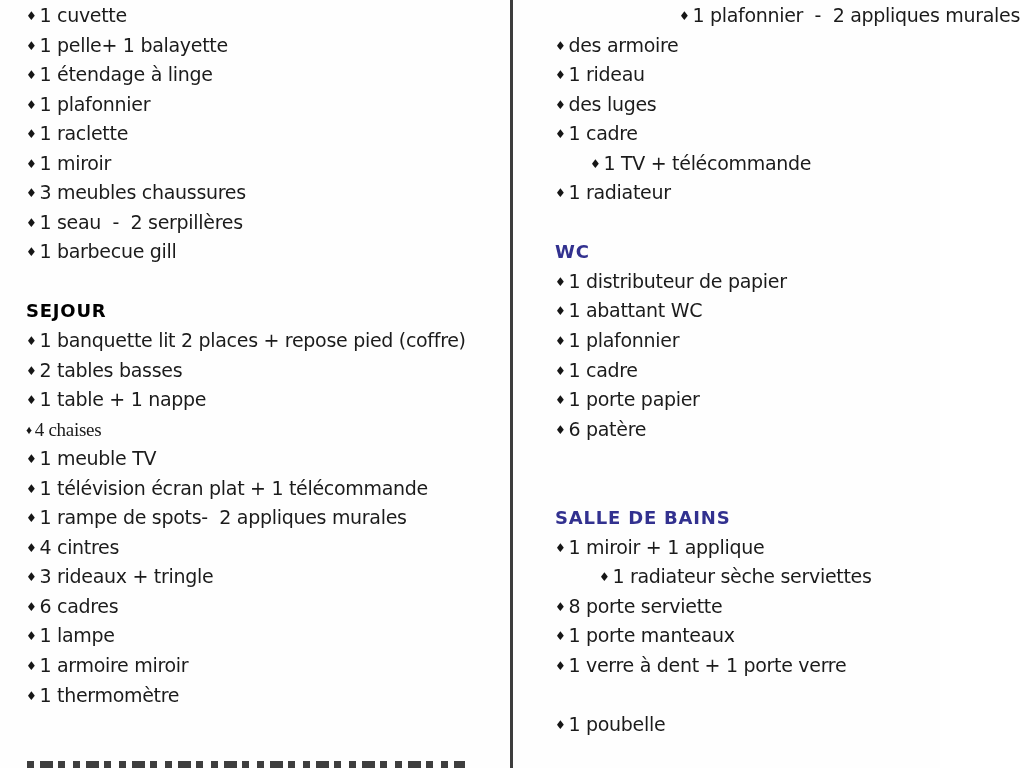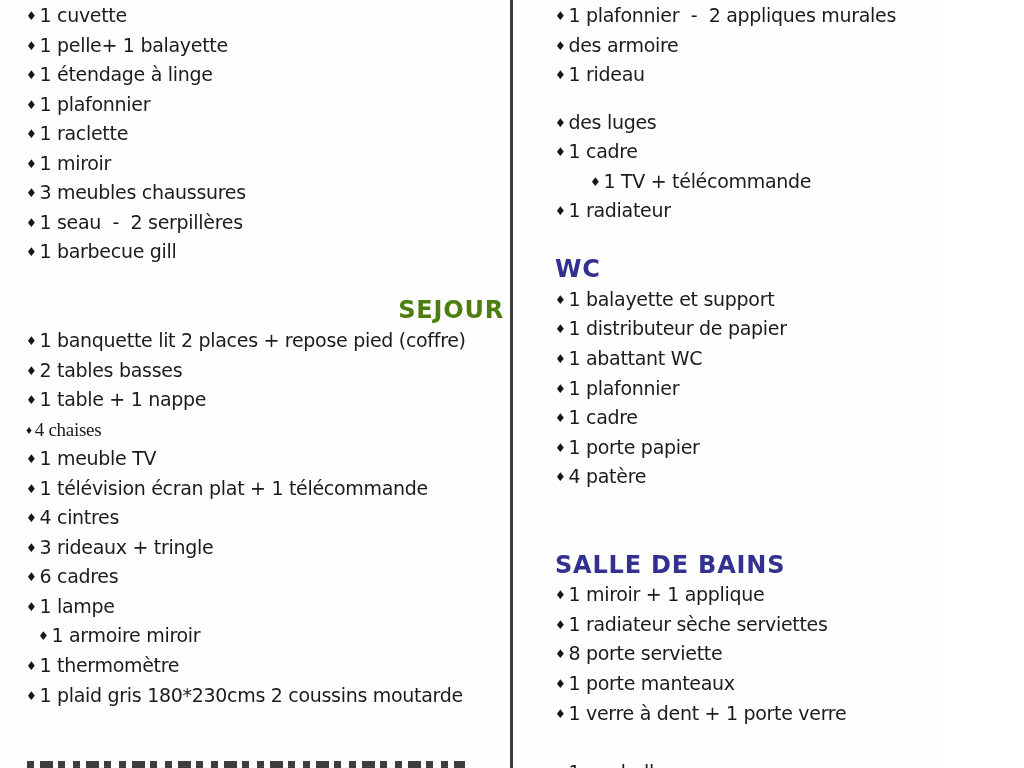--- a/index.html
+++ b/index.html
@@ -42,21 +42,21 @@
   }
   .row .bullet {
     display: inline-block;
     font-size: 12px;
     margin-right: 3px;
     transform: translateY(-2px);
     color: #161616;
   }
   .row.header {
     font-weight: bold;
-    font-size: 24px;
+    font-size: 18px;
     letter-spacing: 0.8px;
     color: #32318f;
   }
   .row.blank {  }
   .cutoff-strip {
     position: absolute;
     left: 27px;
     bottom: 0;
     width: 438px;
     height: 7px;
@@ -80,60 +80,59 @@
       <div class="row item" style="color: rgb(27, 27, 27);"><span class="bullet">♦</span><span>1 cuvette</span></div>
       <div class="row item" style="color: rgb(27, 27, 27);"><span class="bullet">♦</span><span>1 pelle+ 1 balayette</span></div>
       <div class="row item" style="color: rgb(27, 27, 27);"><span class="bullet">♦</span><span>1 étendage à linge</span></div>
       <div class="row item" style="color: rgb(27, 27, 27);"><span class="bullet">♦</span><span>1 plafonnier</span></div>
       <div class="row item" style="color: rgb(27, 27, 27);"><span class="bullet">♦</span><span>1 raclette</span></div>
       <div class="row item" style="color: rgb(27, 27, 27);"><span class="bullet">♦</span><span>1 miroir</span></div>
       <div class="row item" style="color: rgb(27, 27, 27);"><span class="bullet">♦</span><span>3 meubles chaussures</span></div>
       <div class="row item" style="color: rgb(27, 27, 27);"><span class="bullet">♦</span><span>1 seau  -  2 serpillères</span></div>
       <div class="row item" style="color: rgb(27, 27, 27);"><span class="bullet">♦</span><span>1 barbecue gill</span></div>
       <div class="row blank" style="color: rgb(27, 27, 27);"></div>
-      <div class="row header" style="color: #4d7c0f; text-align: right;">SEJOUR</div>
+      <div class="row header" style="color: #000000;">SEJOUR</div>
       <div class="row item" style="color: rgb(27, 27, 27);"><span class="bullet">♦</span><span>1 banquette lit 2 places + repose pied (coffre)</span></div>
       <div class="row item" style="color: rgb(27, 27, 27);"><span class="bullet">♦</span><span>2 tables basses</span></div>
       <div class="row item" style="color: rgb(27, 27, 27);"><span class="bullet">♦</span><span>1 table + 1 nappe</span></div>
       <div class="row item" style="color: rgb(27, 27, 27); font-family: Liberation Serif, serif;"><span class="bullet">♦</span><span>4 chaises</span></div>
       <div class="row item" style="color: rgb(27, 27, 27);"><span class="bullet">♦</span><span>1 meuble TV</span></div>
       <div class="row item" style="color: rgb(27, 27, 27);"><span class="bullet">♦</span><span>1 télévision écran plat + 1 télécommande</span></div>
+      <div class="row item" style="color: rgb(27, 27, 27);"><span class="bullet">♦</span><span>1 rampe de spots-  2 appliques murales</span></div>
       <div class="row item" style="color: rgb(27, 27, 27);"><span class="bullet">♦</span><span>4 cintres</span></div>
       <div class="row item" style="color: rgb(27, 27, 27);"><span class="bullet">♦</span><span>3 rideaux + tringle</span></div>
       <div class="row item" style="color: rgb(27, 27, 27);"><span class="bullet">♦</span><span>6 cadres</span></div>
       <div class="row item" style="color: rgb(27, 27, 27);"><span class="bullet">♦</span><span>1 lampe</span></div>
-      <div class="row item" style="color: rgb(27, 27, 27); margin-left: 12px;"><span class="bullet">♦</span><span>1 armoire miroir</span></div>
+      <div class="row item" style="color: rgb(27, 27, 27);"><span class="bullet">♦</span><span>1 armoire miroir</span></div>
       <div class="row item" style="color: rgb(27, 27, 27);"><span class="bullet">♦</span><span>1 thermomètre</span></div>
-      <div class="row item" style="color: rgb(27, 27, 27);"><span class="bullet">♦</span><span>1 plaid gris 180*230cms 2 coussins moutarde</span></div>
     </div>
 
   <div class="divider" style="background: rgb(61, 61, 61);"></div>
 
   <div class="col col-right">
-      <div class="row item" style="color: rgb(27, 27, 27);"><span class="bullet">♦</span><span>1 plafonnier  -  2 appliques murales</span></div>
+      <div class="row item" style="color: rgb(27, 27, 27); text-align: right;"><span class="bullet">♦</span><span>1 plafonnier  -  2 appliques murales</span></div>
       <div class="row item" style="color: rgb(27, 27, 27);"><span class="bullet">♦</span><span>des armoire</span></div>
       <div class="row item" style="color: rgb(27, 27, 27);"><span class="bullet">♦</span><span>1 rideau</span></div>
-      <div class="row item" style="color: rgb(27, 27, 27); margin-top: 18px;"><span class="bullet">♦</span><span>des luges</span></div>
+      <div class="row item" style="color: rgb(27, 27, 27);"><span class="bullet">♦</span><span>des luges</span></div>
       <div class="row item" style="color: rgb(27, 27, 27);"><span class="bullet">♦</span><span>1 cadre</span></div>
       <div class="row item" style="color: rgb(27, 27, 27); margin-left: 35px;"><span class="bullet">♦</span><span>1 TV + télécommande</span></div>
       <div class="row item" style="color: rgb(27, 27, 27);"><span class="bullet">♦</span><span>1 radiateur</span></div>
       <div class="row blank" style="color: rgb(27, 27, 27);"></div>
       <div class="row header" style="color: rgb(50, 49, 143);">WC</div>
-      <div class="row item" style="color: rgb(27, 27, 27);"><span class="bullet">♦</span><span>1 balayette et support</span></div>
       <div class="row item" style="color: rgb(27, 27, 27);"><span class="bullet">♦</span><span>1 distributeur de papier</span></div>
       <div class="row item" style="color: rgb(27, 27, 27);"><span class="bullet">♦</span><span>1 abattant WC</span></div>
       <div class="row item" style="color: rgb(27, 27, 27);"><span class="bullet">♦</span><span>1 plafonnier</span></div>
       <div class="row item" style="color: rgb(27, 27, 27);"><span class="bullet">♦</span><span>1 cadre</span></div>
       <div class="row item" style="color: rgb(27, 27, 27);"><span class="bullet">♦</span><span>1 porte papier</span></div>
-      <div class="row item" style="color: rgb(27, 27, 27);"><span class="bullet">♦</span><span>4 patère</span></div>
+      <div class="row item" style="color: rgb(27, 27, 27);"><span class="bullet">♦</span><span>6 patère</span></div>
       <div class="row blank" style="color: rgb(27, 27, 27);"></div>
       <div class="row blank" style="color: rgb(27, 27, 27);"></div>
       <div class="row header" style="color: rgb(50, 49, 143);">SALLE DE BAINS</div>
       <div class="row item" style="color: rgb(27, 27, 27);"><span class="bullet">♦</span><span>1 miroir + 1 applique</span></div>
-      <div class="row item" style="color: rgb(27, 27, 27);"><span class="bullet">♦</span><span>1 radiateur sèche serviettes</span></div>
+      <div class="row item" style="color: rgb(27, 27, 27); margin-left: 44px;"><span class="bullet">♦</span><span>1 radiateur sèche serviettes</span></div>
       <div class="row item" style="color: rgb(27, 27, 27);"><span class="bullet">♦</span><span>8 porte serviette</span></div>
       <div class="row item" style="color: rgb(27, 27, 27);"><span class="bullet">♦</span><span>1 porte manteaux</span></div>
       <div class="row item" style="color: rgb(27, 27, 27);"><span class="bullet">♦</span><span>1 verre à dent + 1 porte verre</span></div>
       <div class="row blank" style="color: rgb(27, 27, 27);"></div>
       <div class="row item" style="color: rgb(27, 27, 27);"><span class="bullet">♦</span><span>1 poubelle</span></div>
     </div>
 
   <div class="cutoff-strip"></div>
 </div>
 

